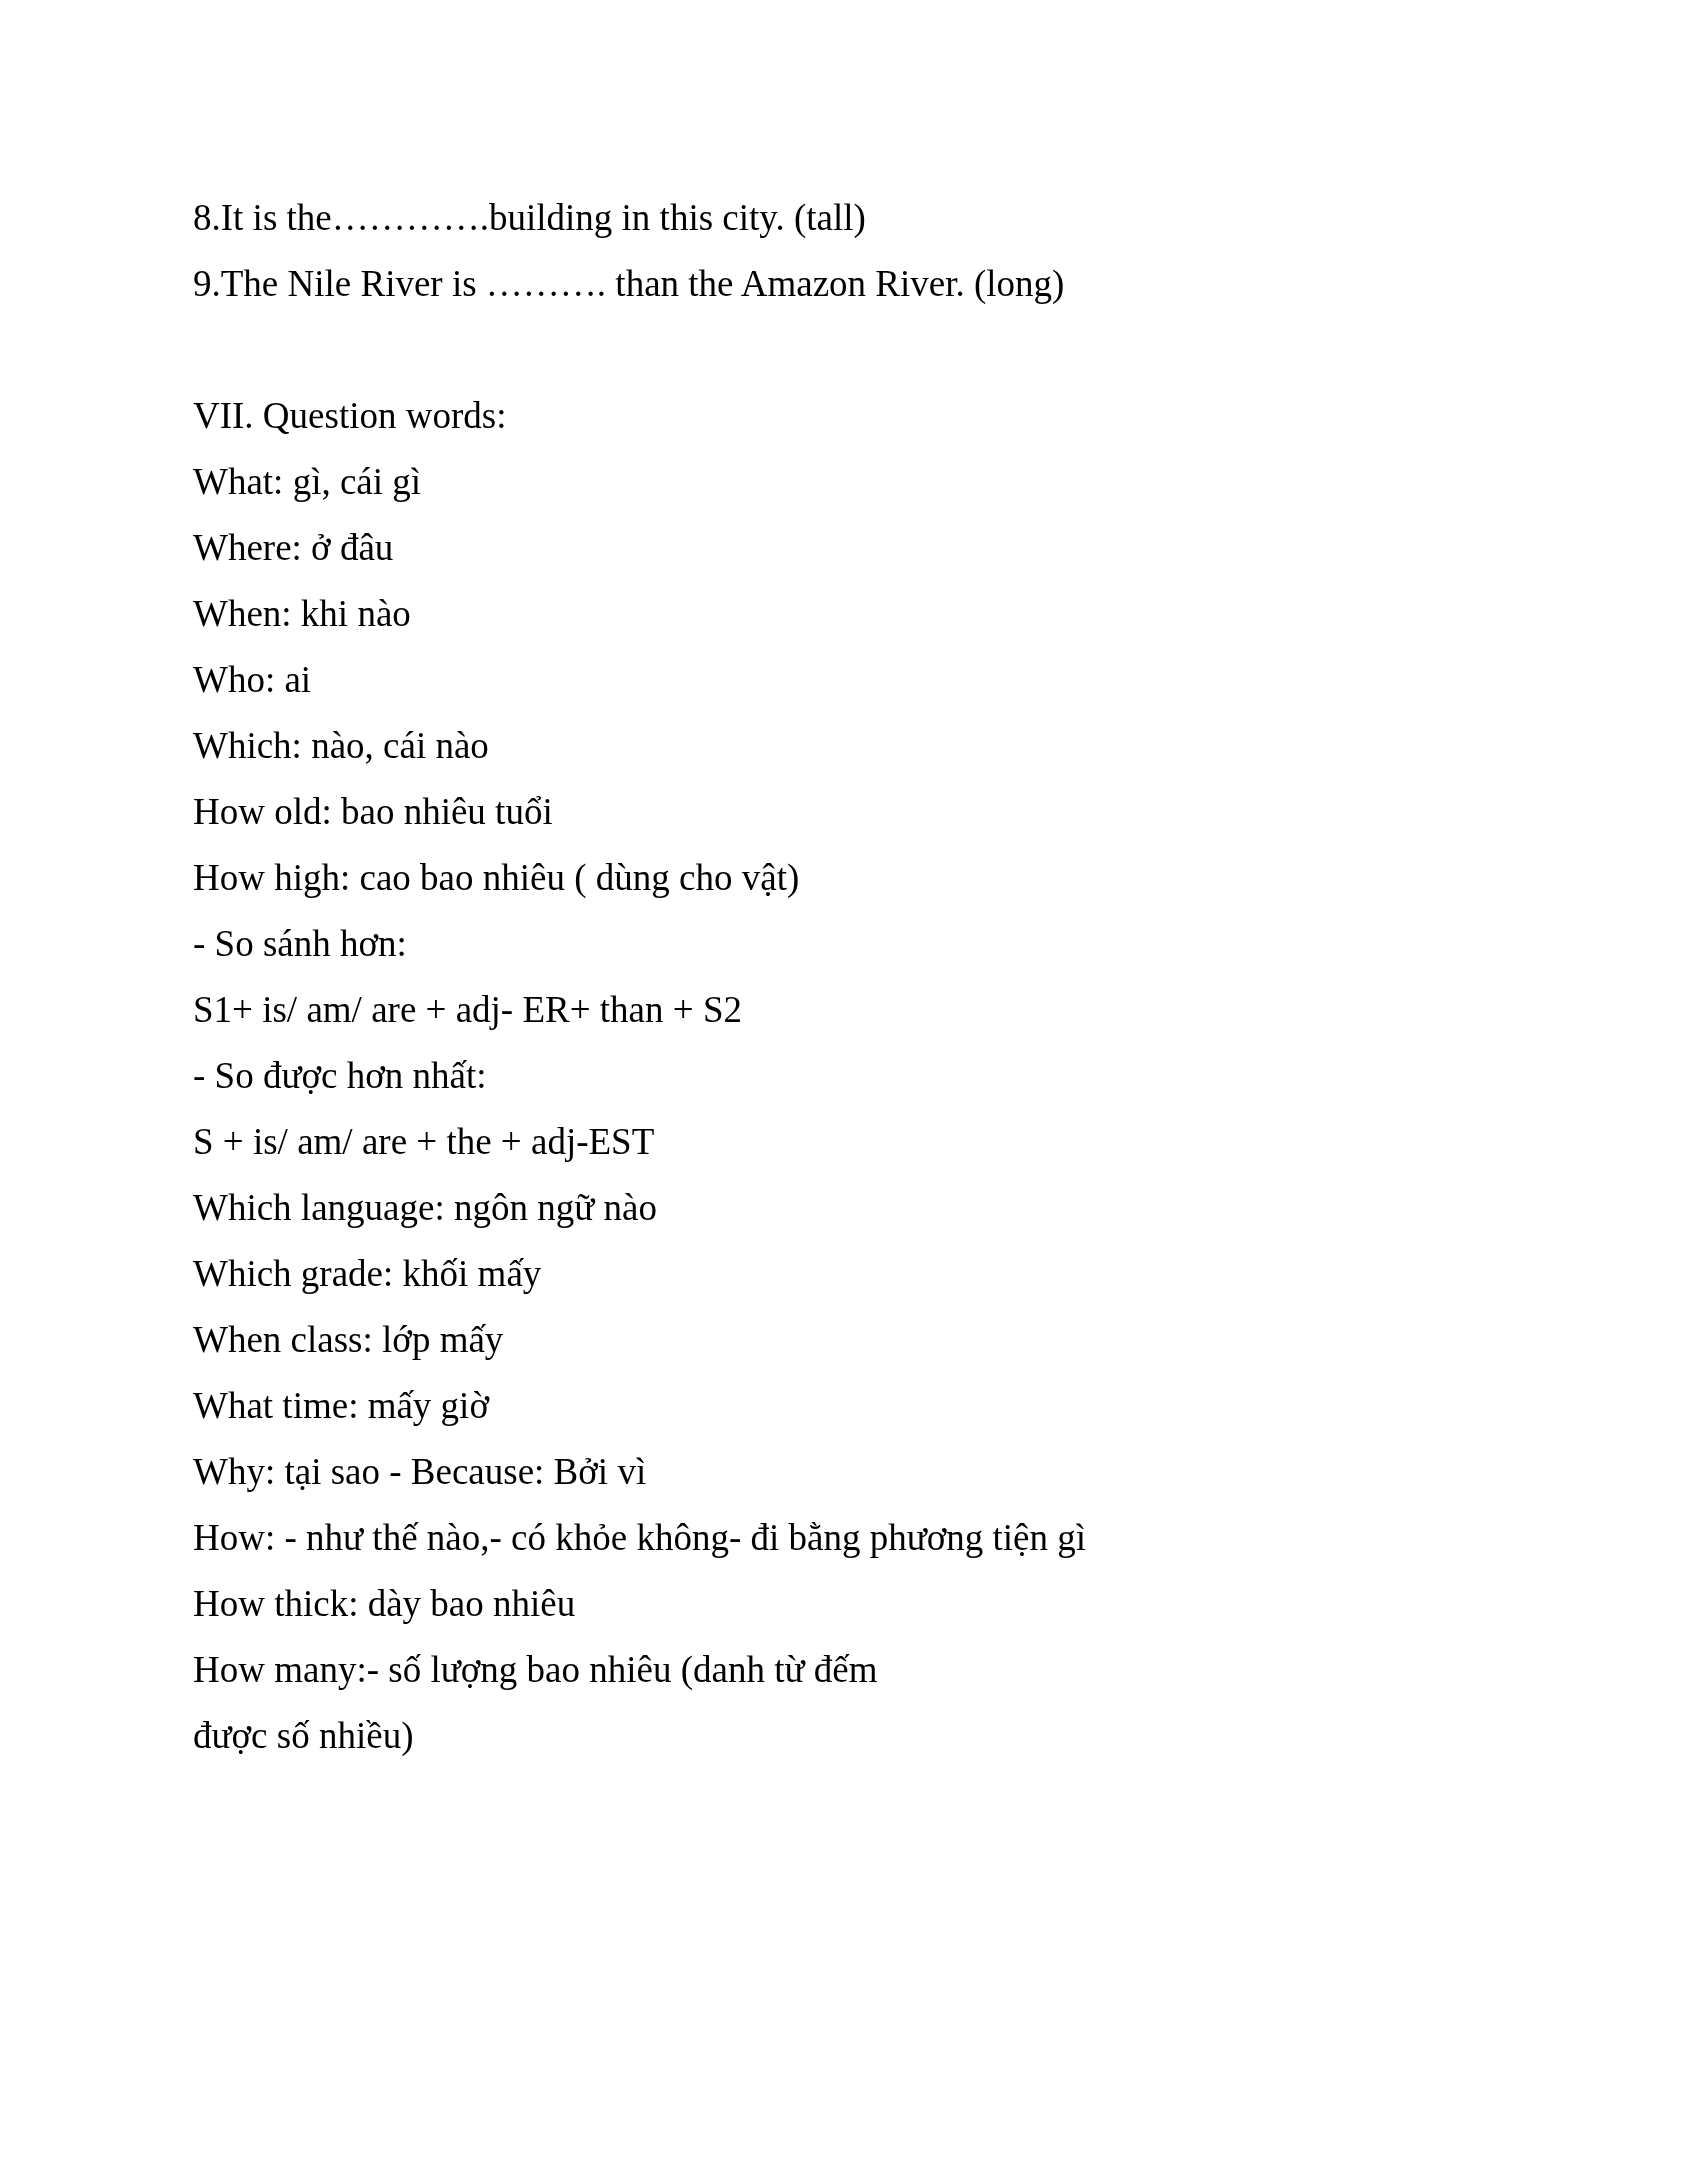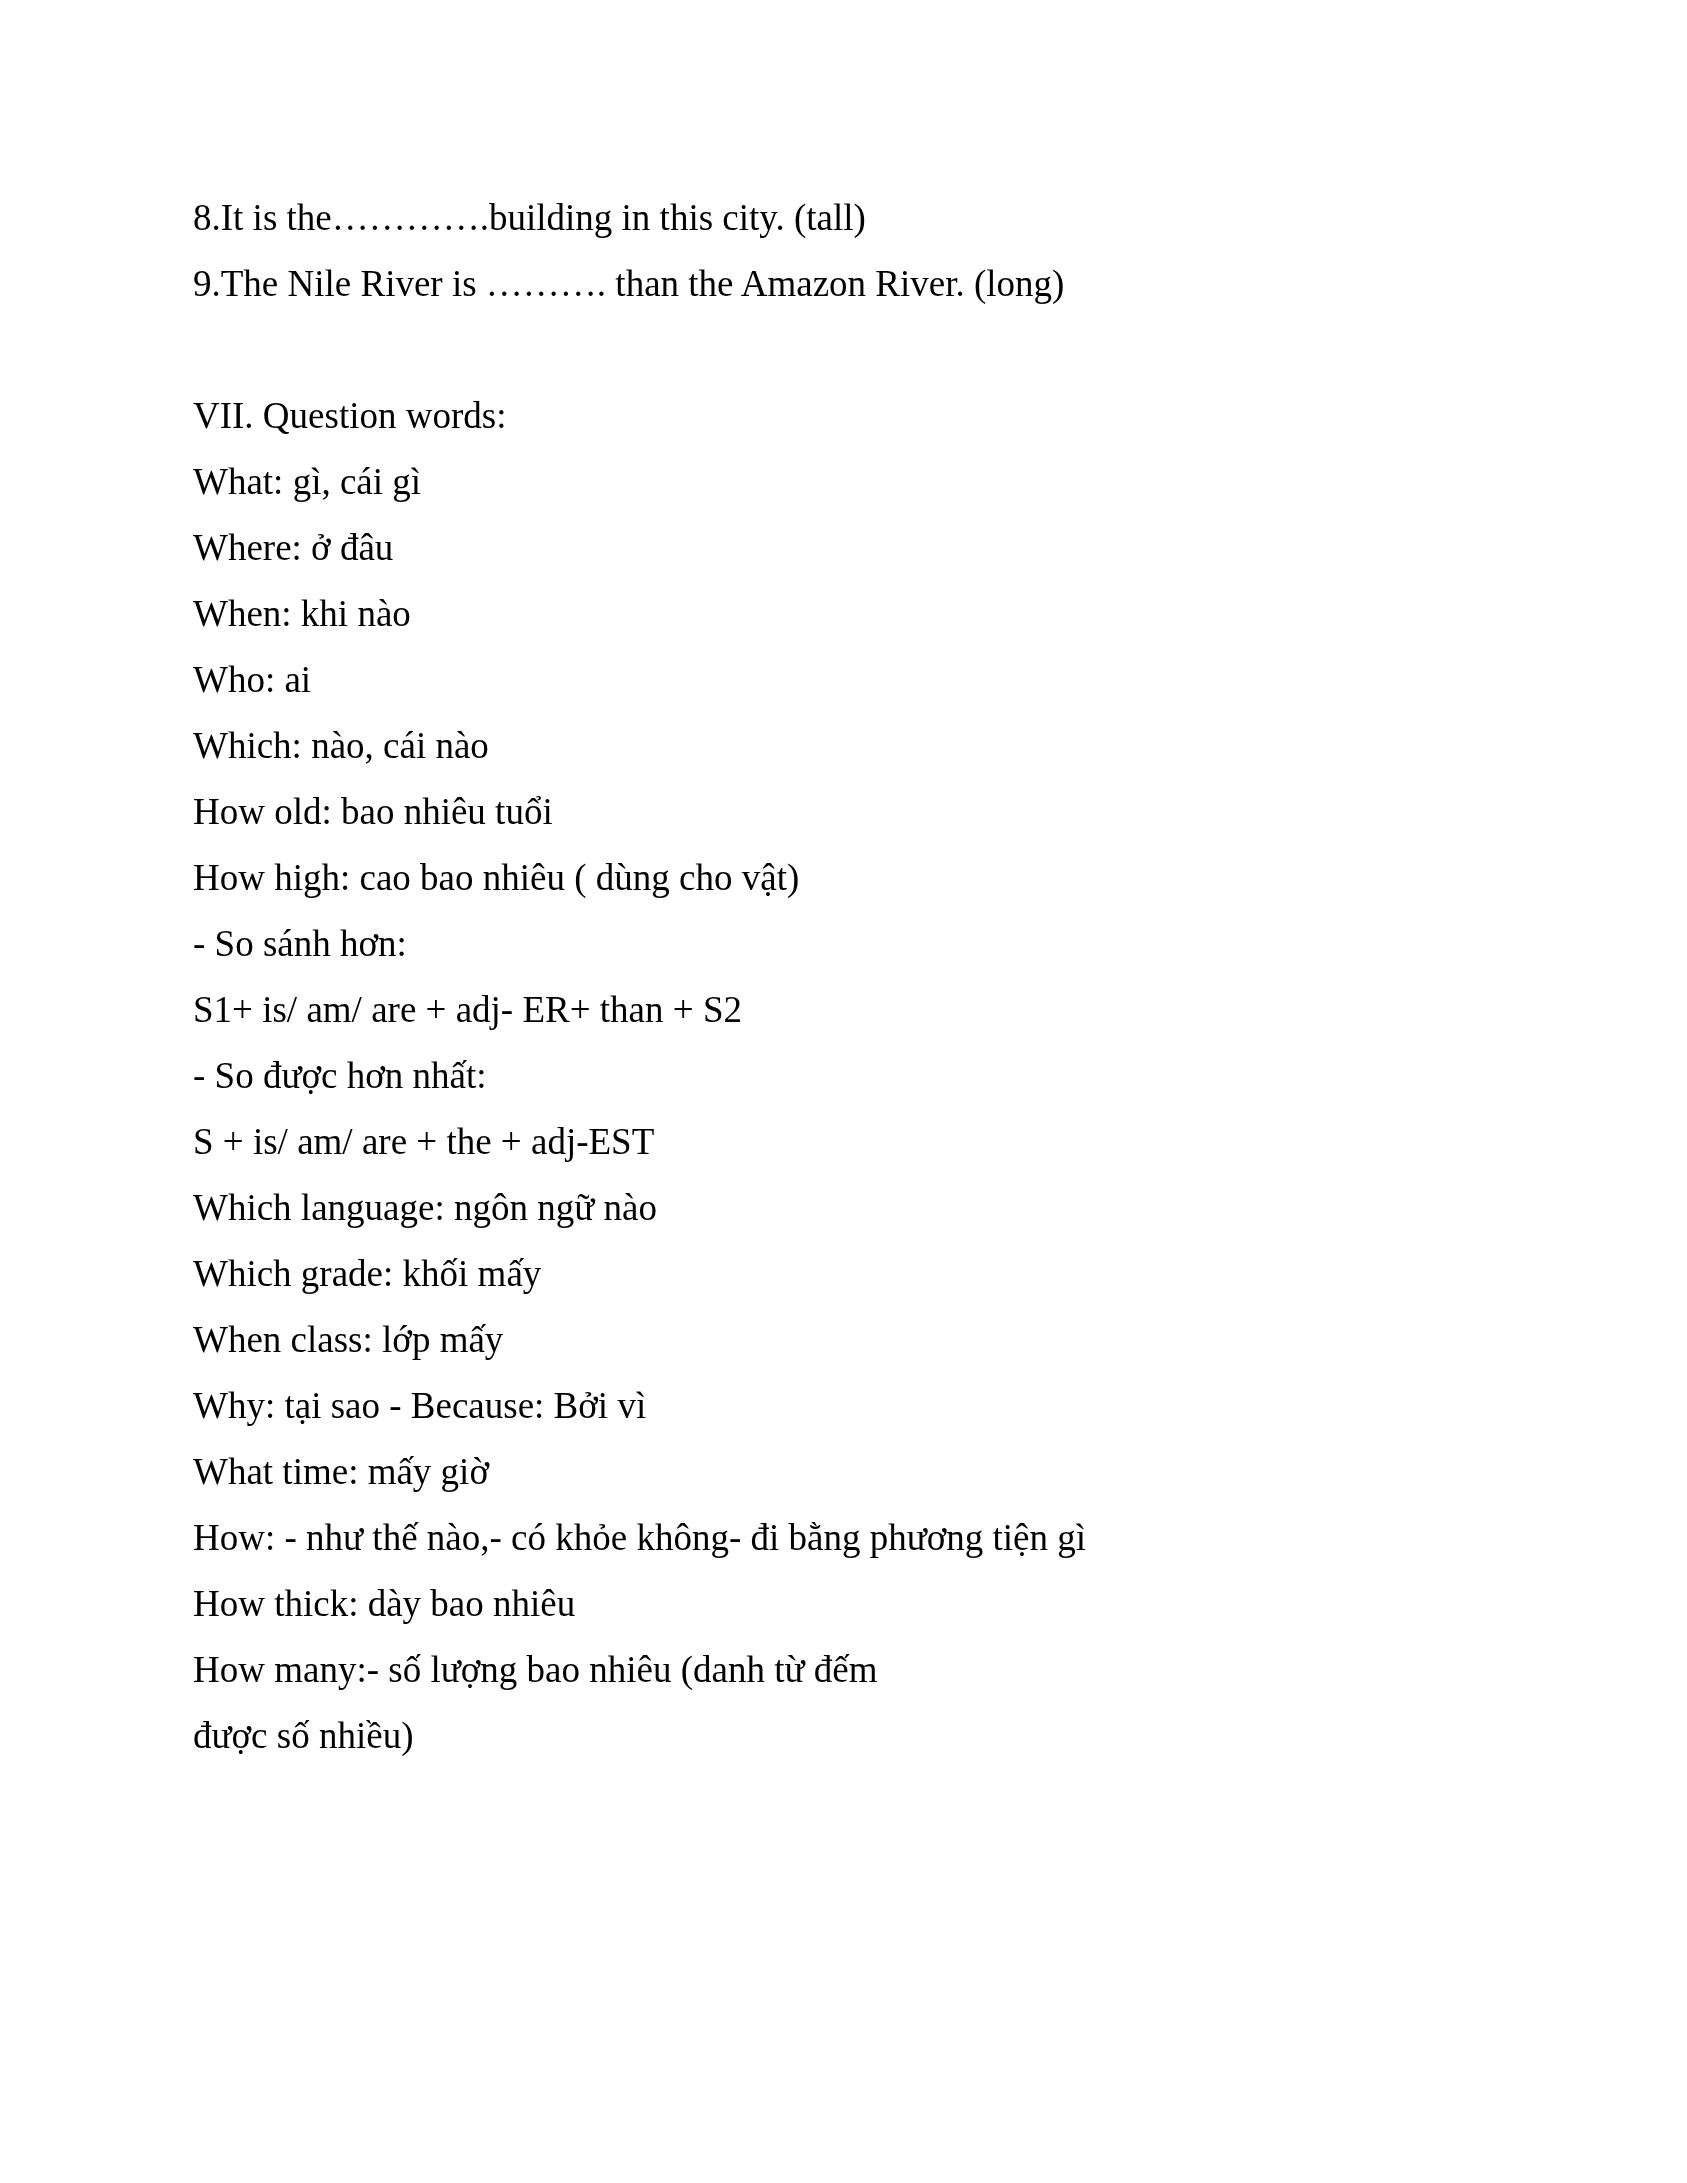--- a/index.html
+++ b/index.html
@@ -47,21 +47,21 @@
     <div class="line">Which: nào, cái nào</div>
     <div class="line">How old: bao nhiêu tuổi</div>
     <div class="line">How high: cao bao nhiêu ( dùng cho vật)</div>
     <div class="line">- So sánh hơn:</div>
     <div class="line">S1+ is/ am/ are + adj- ER+ than + S2</div>
     <div class="line">- So được hơn nhất:</div>
     <div class="line">S + is/ am/ are + the + adj-EST</div>
     <div class="line">Which language: ngôn ngữ nào</div>
     <div class="line">Which grade: khối mấy</div>
     <div class="line">When class: lớp mấy</div>
+    <div class="line">What time: mấy giờ</div>
     <div class="line">Why: tại sao - Because: Bởi vì</div>
-    <div class="line">What time: mấy giờ</div>
     <div class="line">How: - như thế nào,- có khỏe không- đi bằng phương tiện gì</div>
     <div class="line">How thick: dày bao nhiêu</div>
     <div class="line">How many:- số lượng bao nhiêu (danh từ đếm</div>
     <div class="line">được số nhiều)</div>
   </div>
 </div>
 
 
 </body></html>

